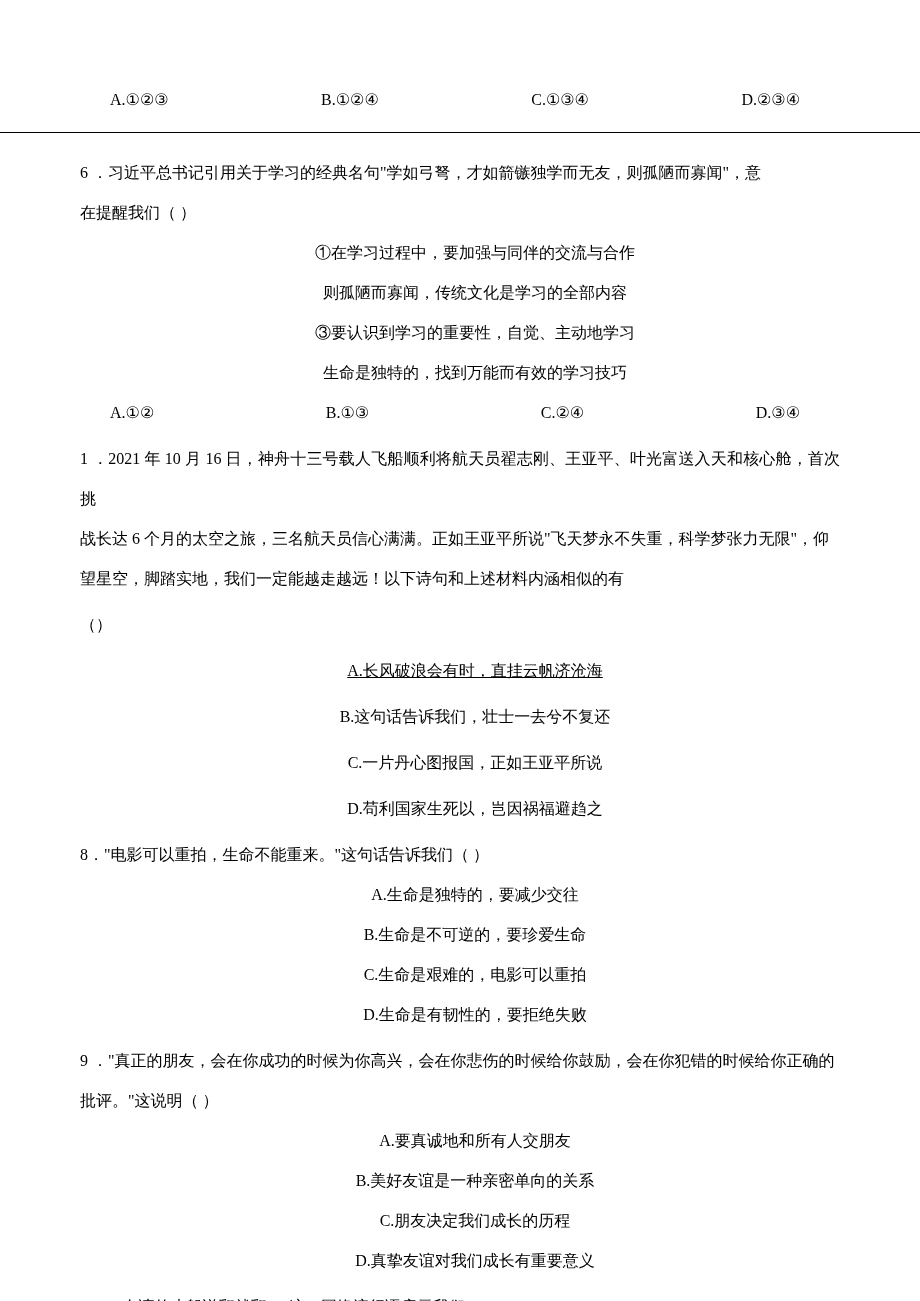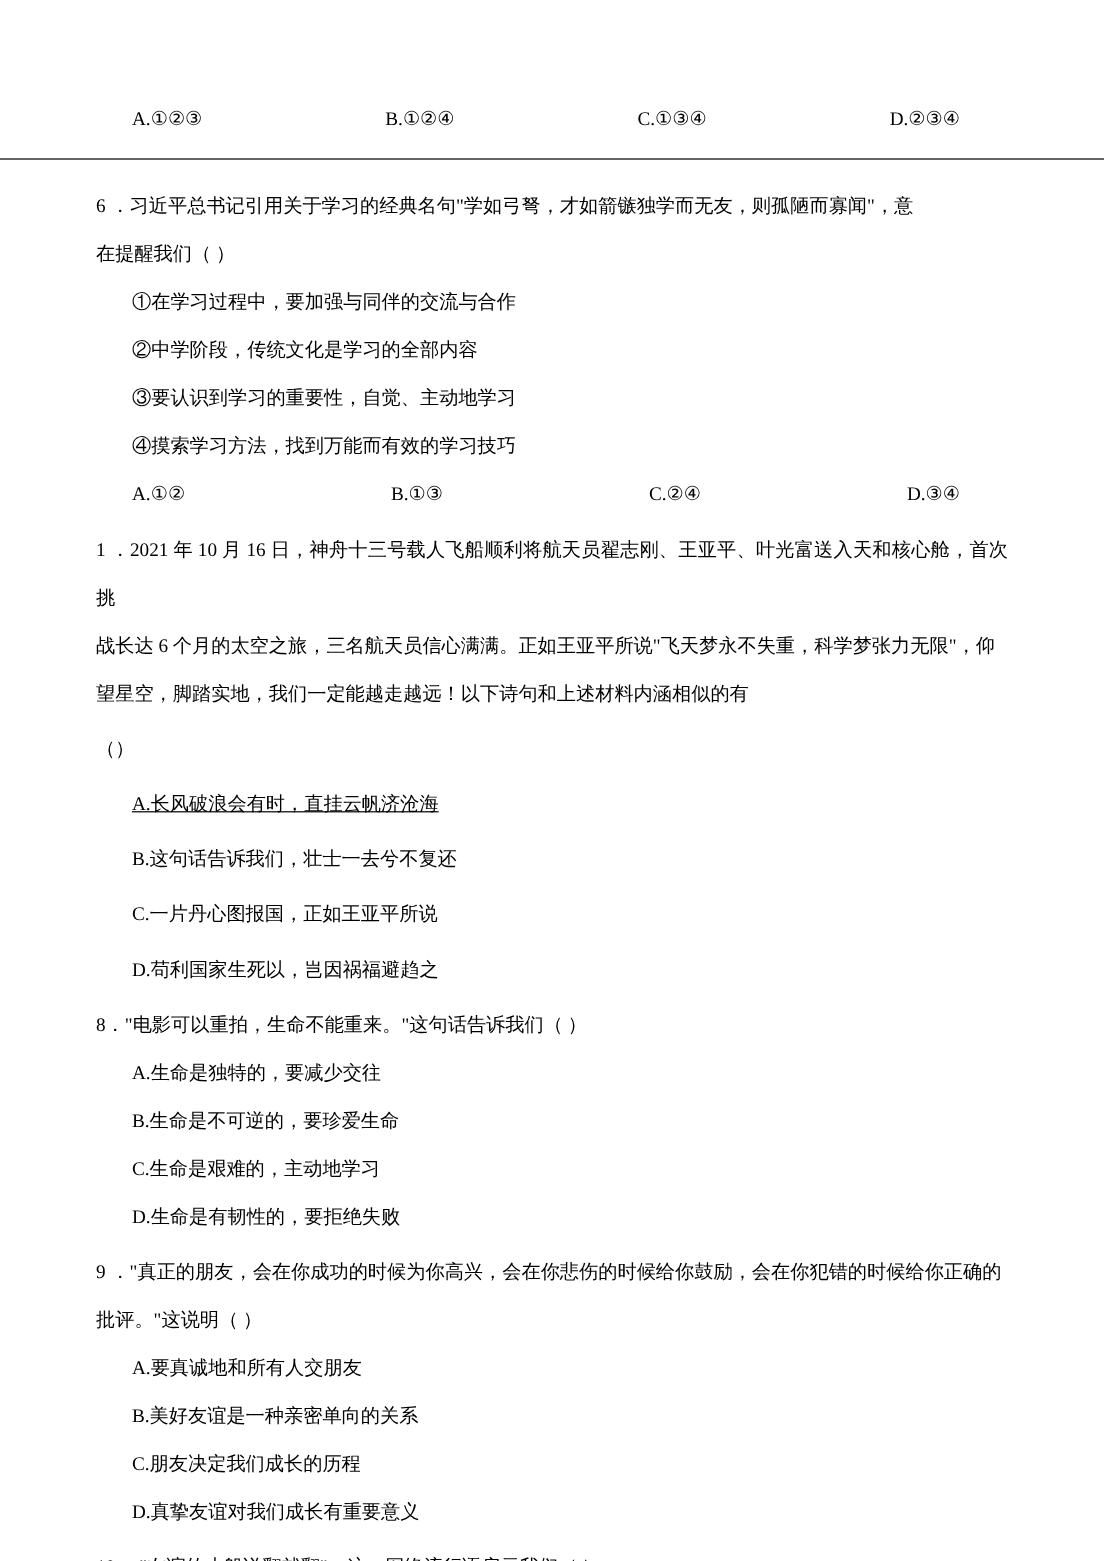--- a/index.html
+++ b/index.html
@@ -25,62 +25,63 @@
       border: none;
       border-top: 1px solid #000;
       margin: 12px -80px 20px -80px;
     }
     .stem {
       text-align: justify;
       margin-top: 6px;
     }
     .sub {
       padding-left: 30px;
+      text-align: center;
     }
   </style>
 </head>
 <body>
 
 <div class="options-row" style="margin-top:80px;">
   <span class="option">A.①②③</span>
   <span class="option">B.①②④</span>
   <span class="option">C.①③④</span>
   <span class="option">D.②③④</span>
 </div>
 
 <hr class="sep">
 
 <div class="stem">
   <span>6 ．习近平总书记引用关于学习的经典名句"学如弓弩，才如箭镞独学而无友，则孤陋而寡闻"，意</span>
 </div>
 <div>在提醒我们（        ）</div>
 <div class="sub">①在学习过程中，要加强与同伴的交流与合作</div>
-<div class="sub">②中学阶段，传统文化是学习的全部内容</div>
+<div class="sub">则孤陋而寡闻，传统文化是学习的全部内容</div>
 <div class="sub">③要认识到学习的重要性，自觉、主动地学习</div>
-<div class="sub">④摸索学习方法，找到万能而有效的学习技巧</div>
+<div class="sub">生命是独特的，找到万能而有效的学习技巧</div>
 <div class="options-row">
   <span class="option">A.①②</span>
   <span class="option">B.①③</span>
   <span class="option">C.②④</span>
   <span class="option">D.③④</span>
 </div>
 
 <div class="stem">1 ．2021 年 10 月 16 日，神舟十三号载人飞船顺利将航天员翟志刚、王亚平、叶光富送入天和核心舱，首次挑</div>
 <div>战长达 6 个月的太空之旅，三名航天员信心满满。正如王亚平所说"飞天梦永不失重，科学梦张力无限"，仰</div>
 <div>望星空，脚踏实地，我们一定能越走越远！以下诗句和上述材料内涵相似的有</div>
 <div style="margin-top:6px;">（）</div>
 <div class="sub" style="margin-top:6px;text-decoration:underline;">A.长风破浪会有时，直挂云帆济沧海</div>
 <div class="sub" style="margin-top:6px;">B.这句话告诉我们，壮士一去兮不复还</div>
 <div class="sub" style="margin-top:6px;">C.一片丹心图报国，正如王亚平所说</div>
 <div class="sub" style="margin-top:6px;font-family:Liberation Serif, serif;">D.苟利国家生死以，岂因祸福避趋之</div>
 
 <div class="stem">8．"电影可以重拍，生命不能重来。"这句话告诉我们（            ）</div>
 <div class="sub">A.生命是独特的，要减少交往</div>
 <div class="sub">B.生命是不可逆的，要珍爱生命</div>
-<div class="sub">C.生命是艰难的，主动地学习</div>
+<div class="sub">C.生命是艰难的，电影可以重拍</div>
 <div class="sub">D.生命是有韧性的，要拒绝失败</div>
 
 <div class="stem">9 ．"真正的朋友，会在你成功的时候为你高兴，会在你悲伤的时候给你鼓励，会在你犯错的时候给你正确的</div>
 <div>批评。"这说明（                ）</div>
 <div class="sub">A.要真诚地和所有人交朋友</div>
 <div class="sub">B.美好友谊是一种亲密单向的关系</div>
 <div class="sub">C.朋友决定我们成长的历程</div>
 <div class="sub">D.真挚友谊对我们成长有重要意义</div>
 
 <div class="stem">10 ．"友谊的小船说翻就翻"，这一网络流行语启示我们（        ）</div>

